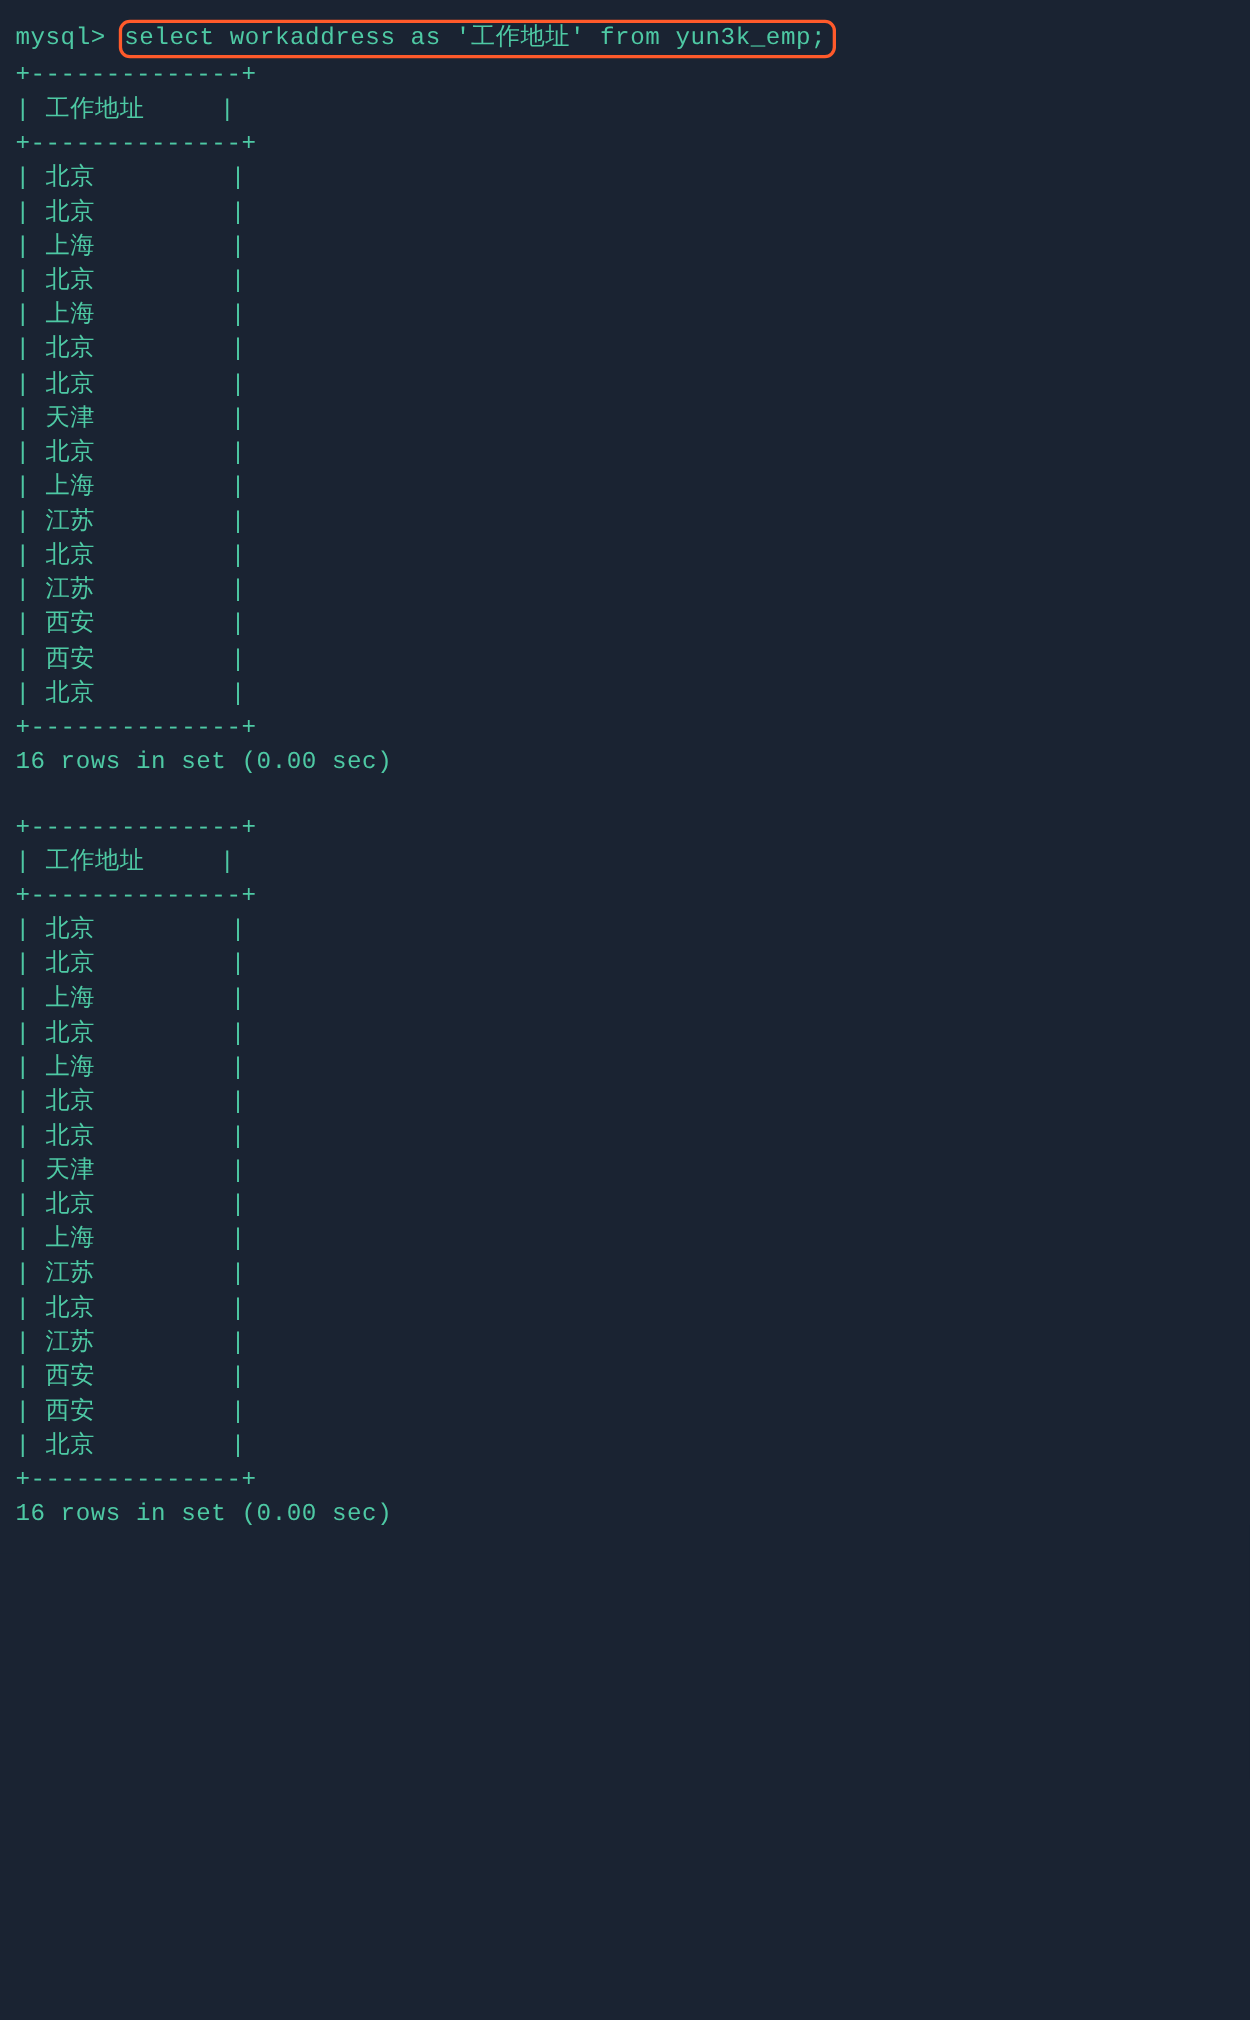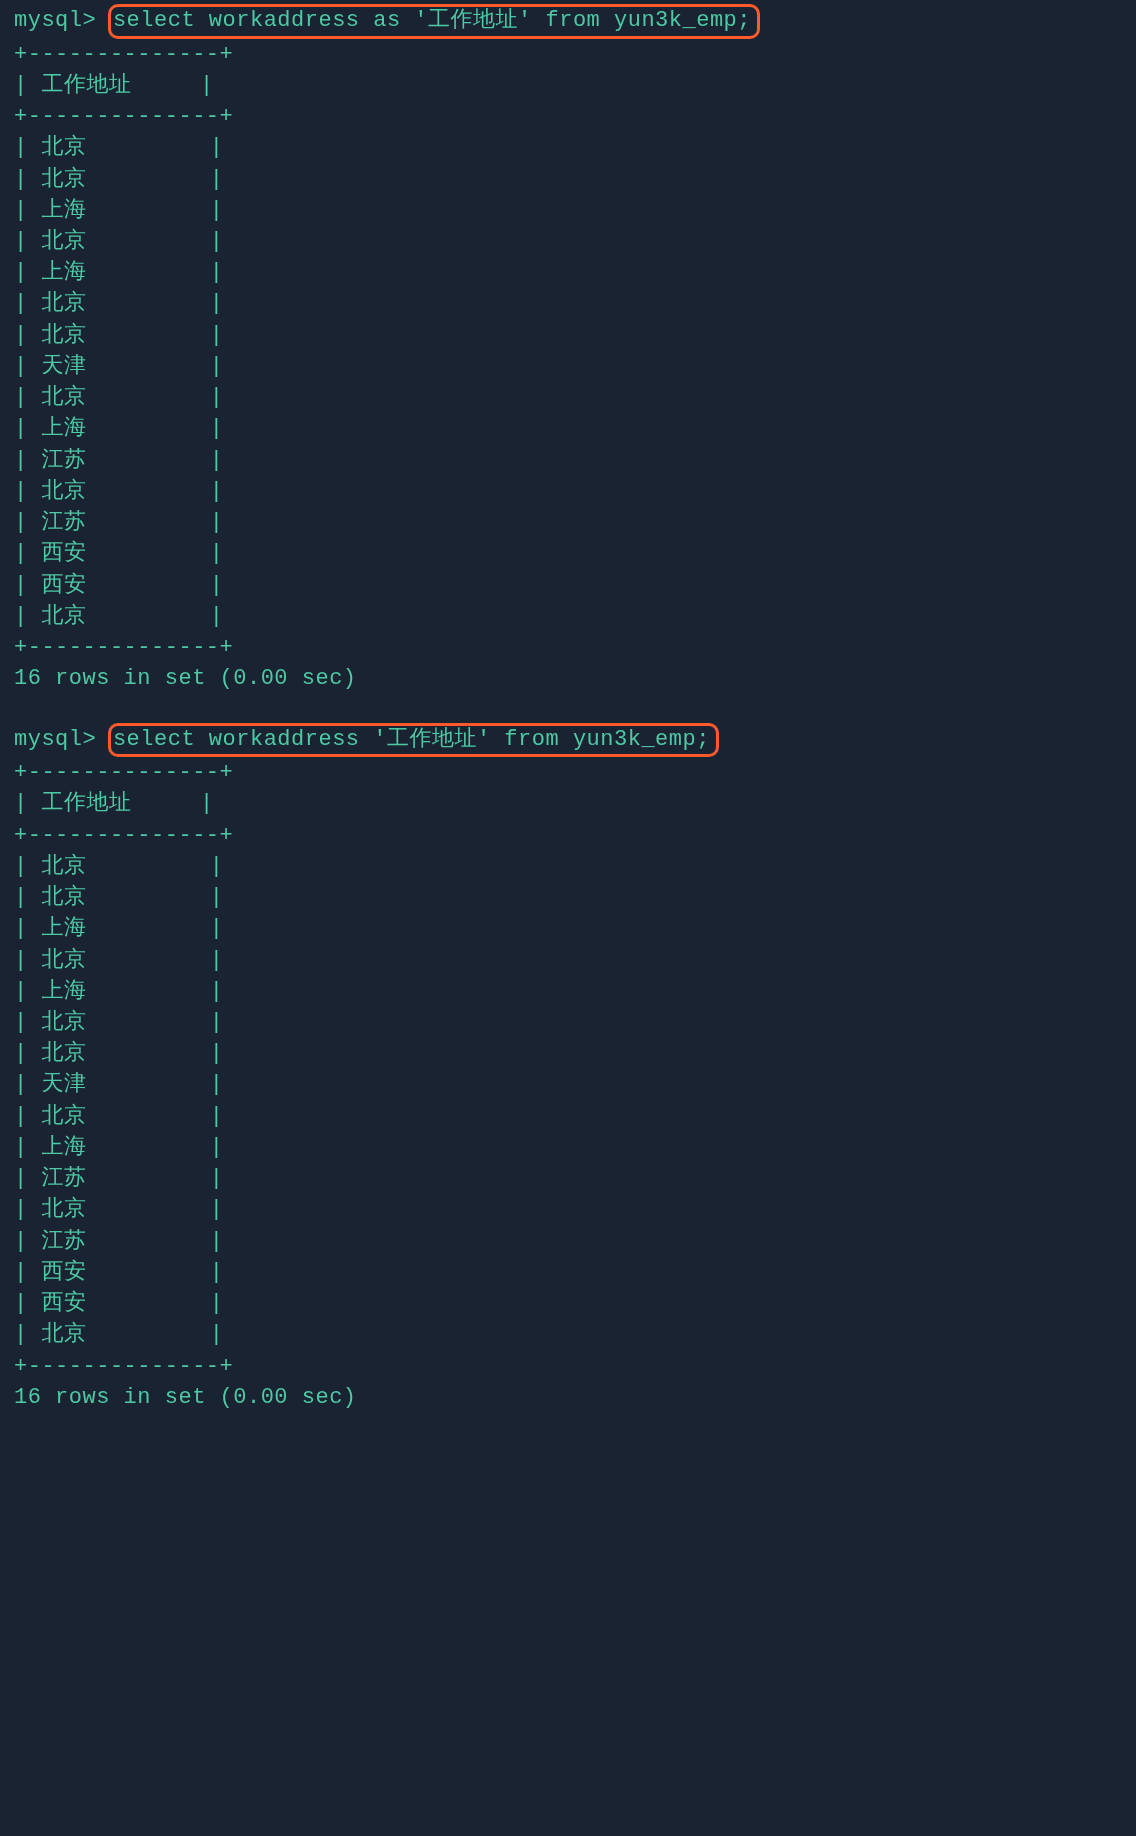--- a/index.html
+++ b/index.html
@@ -6,21 +6,21 @@
     margin: 0;
     padding: 0;
     background: #1a2332;
     color: #4ec9a4;
     font-family: "Menlo", "Consolas", "Courier New", monospace;
     font-size: 22px;
     line-height: 1.42;
     letter-spacing: 0.5px;
   }
   .terminal {
-    padding: 4px 14px 20px 14px;
+    padding: 18px 14px 20px 14px;
     width: 1108px;
   }
   .line {
     white-space: pre;
   }
   .prompt {
     display: inline;
   }
   .highlight-box {
     display: inline-block;
@@ -60,21 +60,20 @@
       <div class="line">| 江苏         |</div>
       <div class="line">| 西安         |</div>
       <div class="line">| 西安         |</div>
       <div class="line">| 北京         |</div>
     </div>
   <div class="line">+--------------+</div>
   <div class="line">16 rows in set (0.00 sec)</div>
 
   <div class="spacer"></div>
 
-  <div class="line"><span class="prompt">mysql&gt;</span> <span class="highlight-box">select workaddress '工作地址' from yun3k_emp;</span></div>
 
   <div class="line">+--------------+</div>
   <div class="line">| <span>工作地址</span>     |</div>
   <div class="line">+--------------+</div>
   <div id="rows2">
       <div class="line">| 北京         |</div>
       <div class="line">| 北京         |</div>
       <div class="line">| 上海         |</div>
       <div class="line">| 北京         |</div>
       <div class="line">| 上海         |</div>

